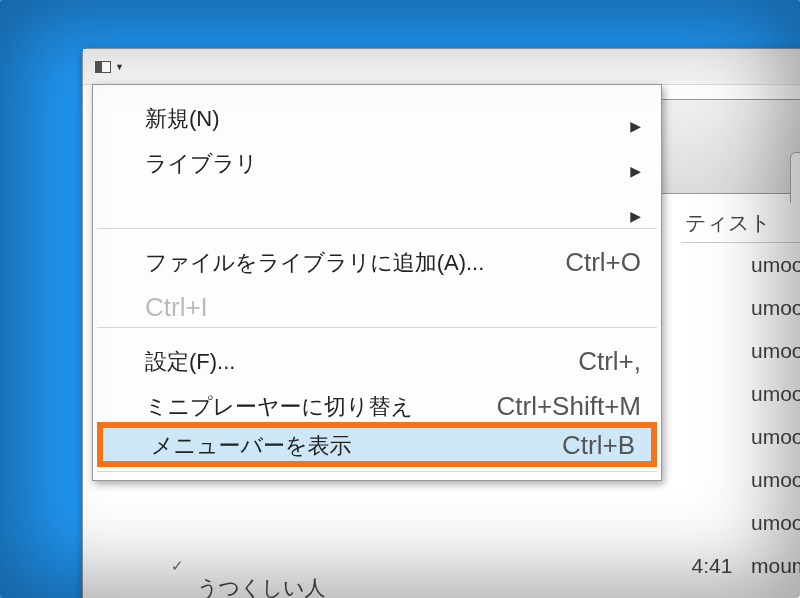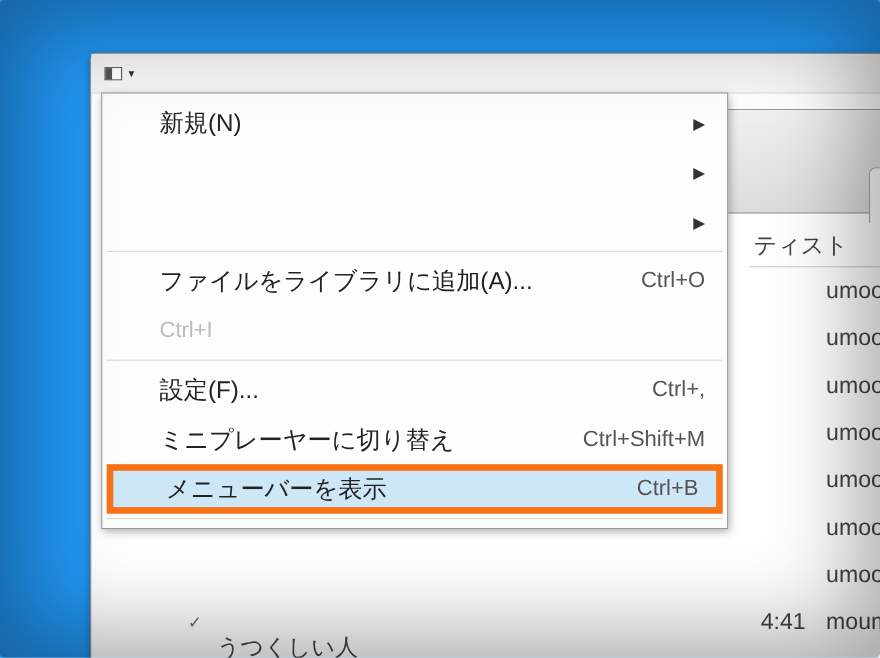--- a/index.html
+++ b/index.html
@@ -133,39 +133,39 @@
       top: 84px;
       width: 570px;
       background: #fdfdfd;
       border: 1px solid #999;
       box-shadow: 2px 3px 8px rgba(0,0,0,0.35);
       padding: 4px 2px;
     }
     .menu-item {
       height: 45px;
       display: flex;
-      align-items: center;
+      align-items: flex-end;
       padding: 0 18px 0 50px;
       font-size: 22px;
       color: #222;
     }
     .menu-item.disabled {
       color: #a0a0a0;
     }
     .menu-item.highlighted {
       background: #cde7f7;
       border: 6px solid #f97316;
       margin: 0 2px;
       padding: 0 16px 0 48px;
     }
     .menu-label {
       flex: 1;
     }
     .menu-shortcut {
-      font-size: 20px;
+      font-size: 26px;
       color: #555;
     }
     .menu-item.disabled .menu-shortcut {
       color: #bbb;
     }
     .menu-arrow {
       font-size: 14px;
       color: #333;
       margin-left: auto;
     }
@@ -259,20 +259,21 @@
     </div>
   </div>
 </div>
 
 <div class="dropdown-menu" id="menu-container">
     <div class="menu-item">
       <span class="menu-label">新規(N)</span>
       <span class="menu-arrow">▶</span>
     </div>
     <div class="menu-item">
+      <span class="menu-label">ライブラリ</span>
       <span class="menu-arrow">▶</span>
     </div>
     <div class="menu-item">
       <span class="menu-arrow">▶</span>
     </div>
     <div class="menu-separator"></div>
     <div class="menu-item">
       <span class="menu-label">ファイルをライブラリに追加(A)...</span>
       <span class="menu-shortcut">Ctrl+O</span>
     </div>

